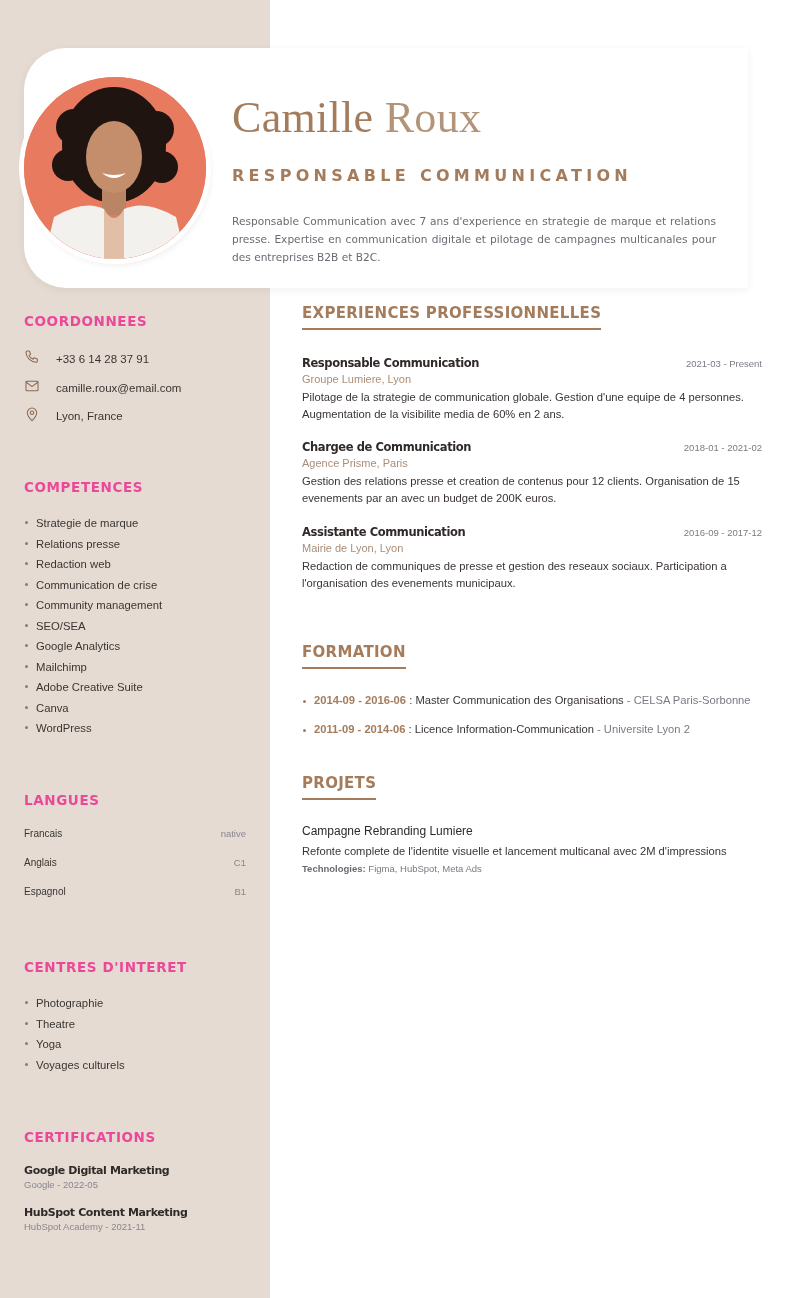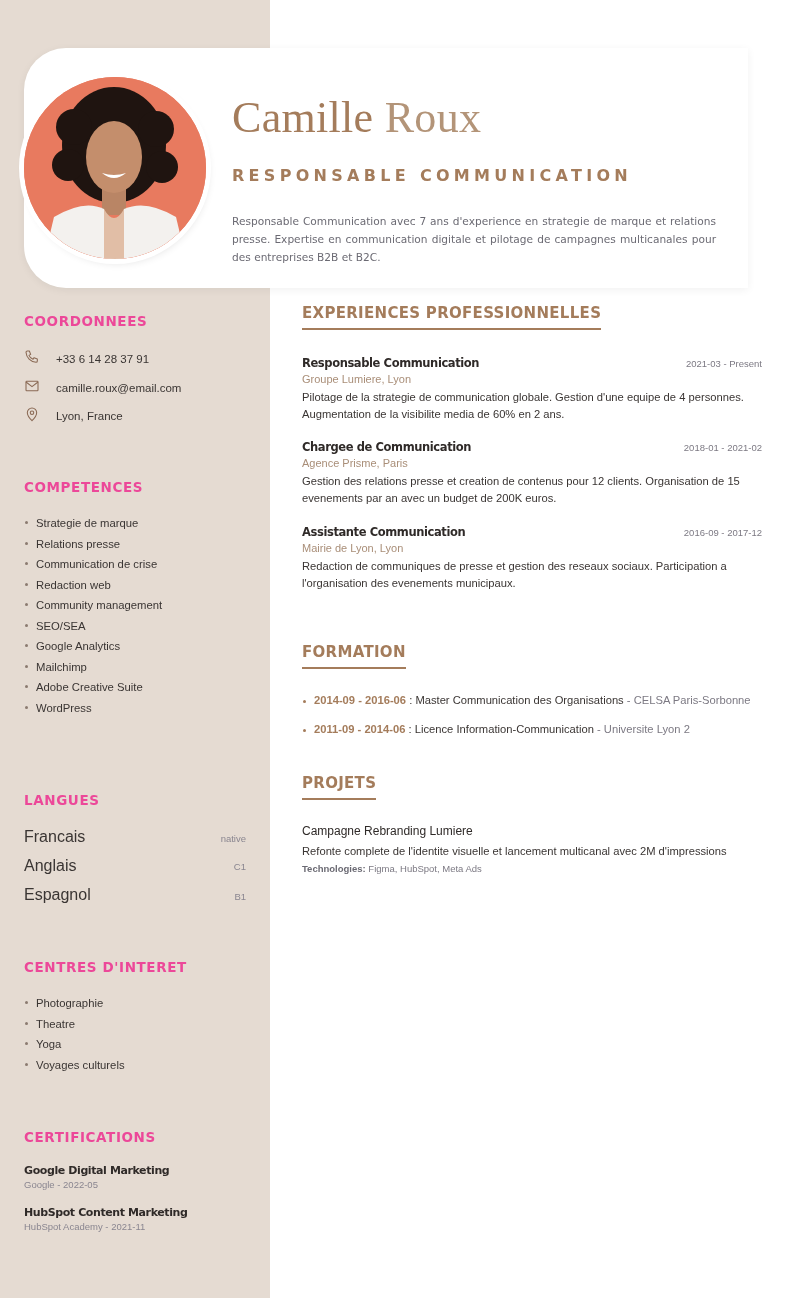--- a/index.html
+++ b/index.html
@@ -30,21 +30,21 @@
 
   .contact-row { position: absolute; left: 0; height: 18px; display: flex; align-items: flex-end; font-size: 11.5px; color: #3a3533; }
   .contact-row .ic { width: 16px; height: 16px; margin-right: 16px; display: inline-flex; }
   .contact-row .ic svg { width: 16px; height: 16px; }
 
   .bullets { list-style: none; }
   .bullets li { position: relative; padding-left: 12px; font-size: 11.3px; color: #3a3533; height: 20.5px; line-height: 16px; }
   .bullets li::before { content: ""; position: absolute; left: 1px; top: 6px; width: 3px; height: 3px; border-radius: 50%; background: #8b7a70; }
 
   .lang-row { position: absolute; left: 0; width: 222px; display: flex; justify-content: space-between; align-items: baseline; }
-  .lang-name { font-size: 16px; color: #3a3533; }
+  .lang-name { font-size: 10px; color: #3a3533; }
   .lang-level { font-size: 9.5px; color: #8a8690; }
 
   .cert-name { font-family: "DejaVu Sans", sans-serif; font-size: 11px; font-weight: 700; color: #2f2a28; letter-spacing: -0.4px; }
   .cert-meta { font-size: 9.5px; color: #8a8690; margin-top: 2px; }
 
   .main { position: absolute; left: 302px; width: 460px; }
   .main-title { display: inline-block; font-family: "DejaVu Sans", sans-serif; font-size: 15px; font-weight: 700; color: #a47c5b; letter-spacing: 0.3px; padding-bottom: 6px; border-bottom: 2px solid #a47c5b; }
 
   .exp { position: absolute; left: 0; width: 460px; }
   .exp-head { display: flex; justify-content: space-between; align-items: baseline; }
@@ -121,27 +121,28 @@
     </span>
     <span>Lyon, France</span>
   </div>
 </div>
 
 <div class="side" style="top:479px;">
   <div class="side-title">COMPETENCES</div>
   <ul class="bullets" style="margin-top:20px;">
     <li>Strategie de marque</li>
     <li>Relations presse</li>
+    <li>Redaction web</li>
     <li>Communication de crise</li>
-    <li>Redaction web</li>
     <li>Community management</li>
     <li>SEO/SEA</li>
     <li>Google Analytics</li>
     <li>Mailchimp</li>
     <li>Adobe Creative Suite</li>
+    <li>Canva</li>
     <li>WordPress</li>
   </ul>
 </div>
 
 <div class="side" style="top:792px; height:120px;">
   <div class="side-title">LANGUES</div>
   <div class="lang-row" style="top:36px;">
     <span class="lang-name">Francais</span>
     <span class="lang-level">native</span>
   </div>

